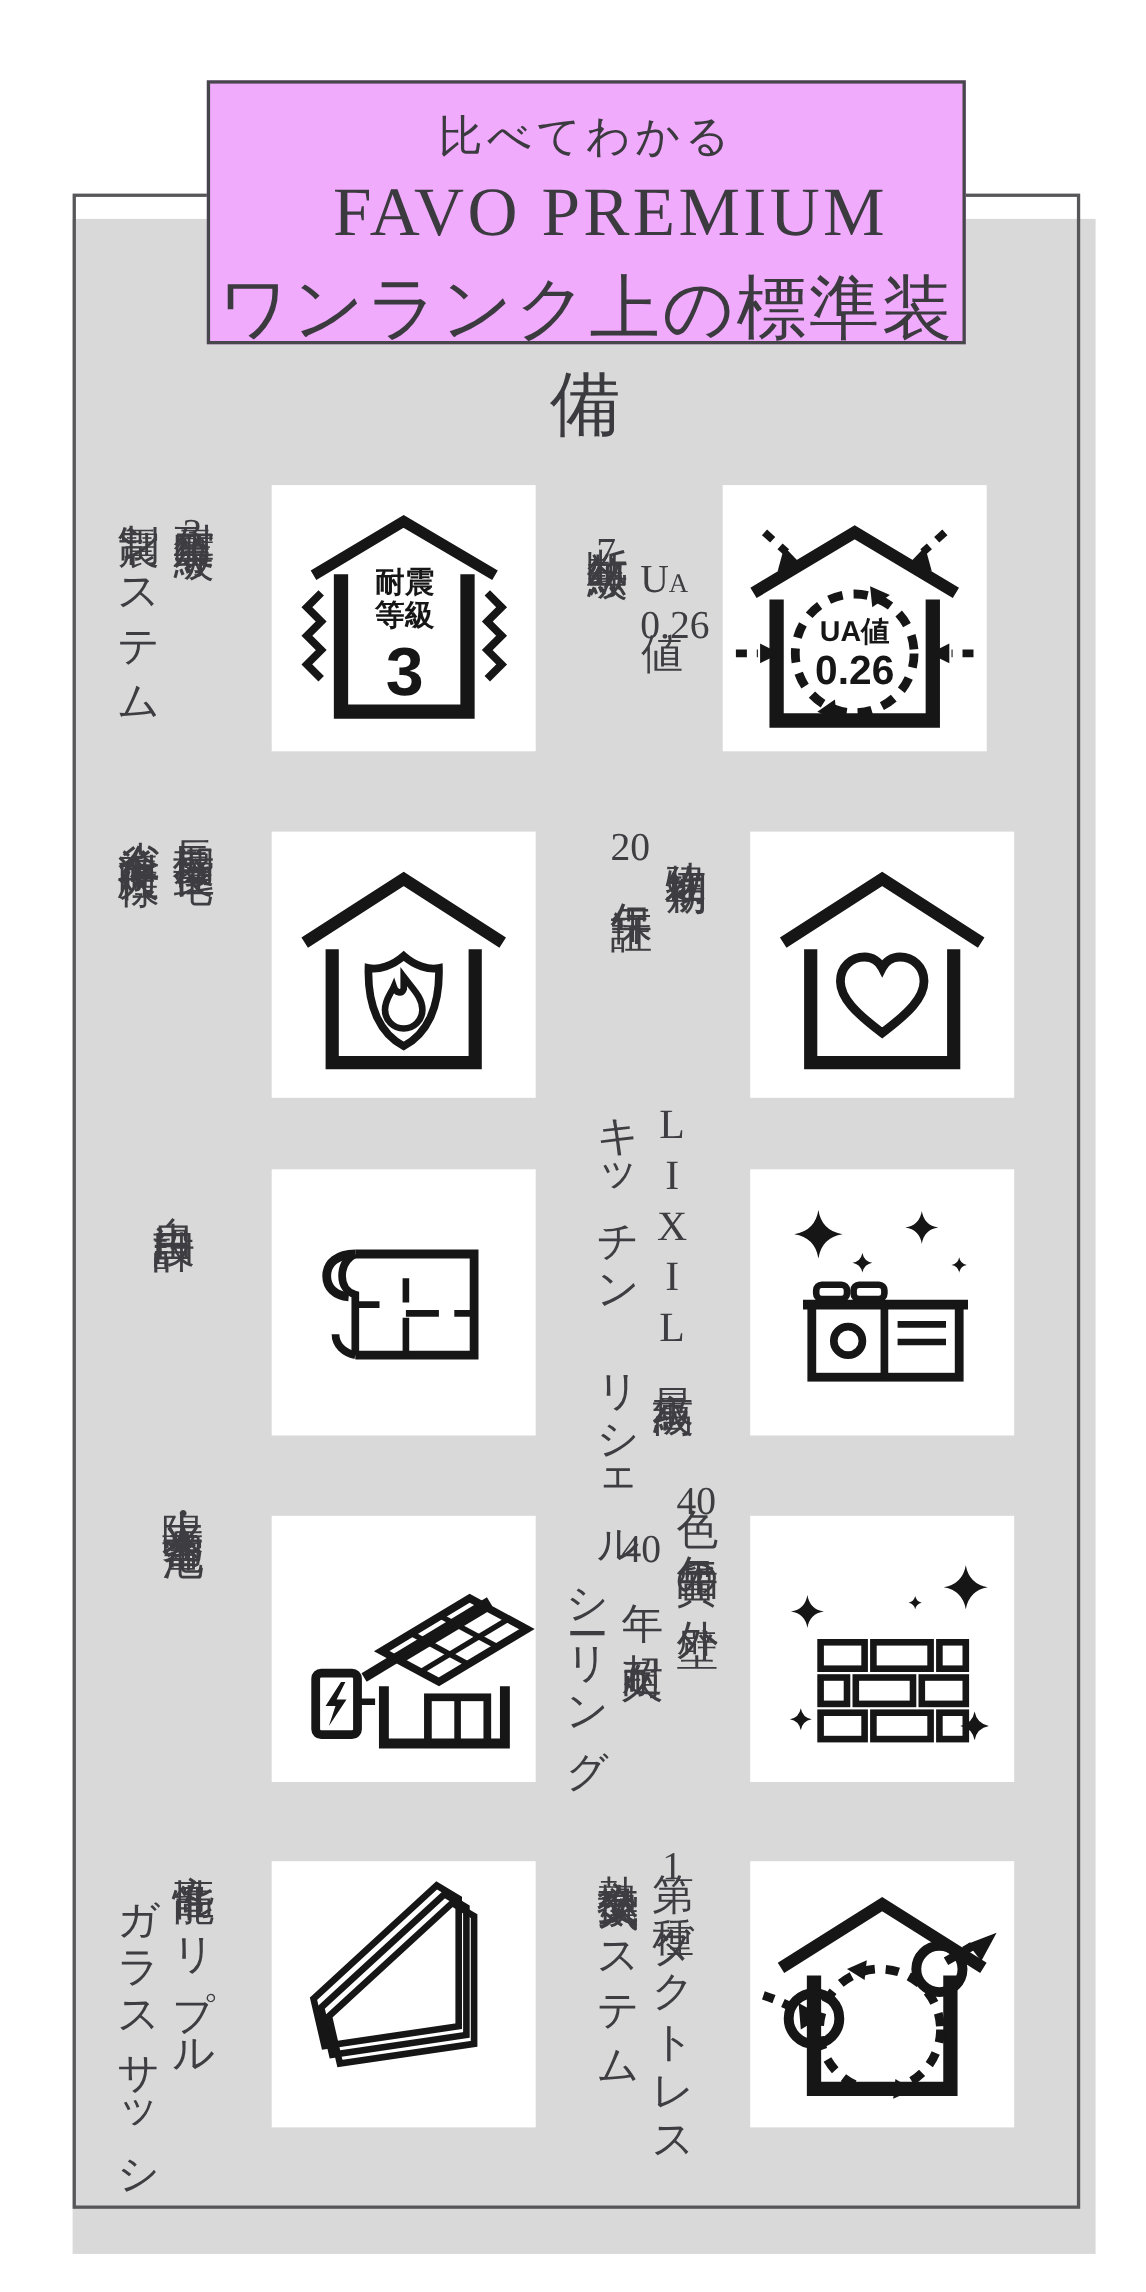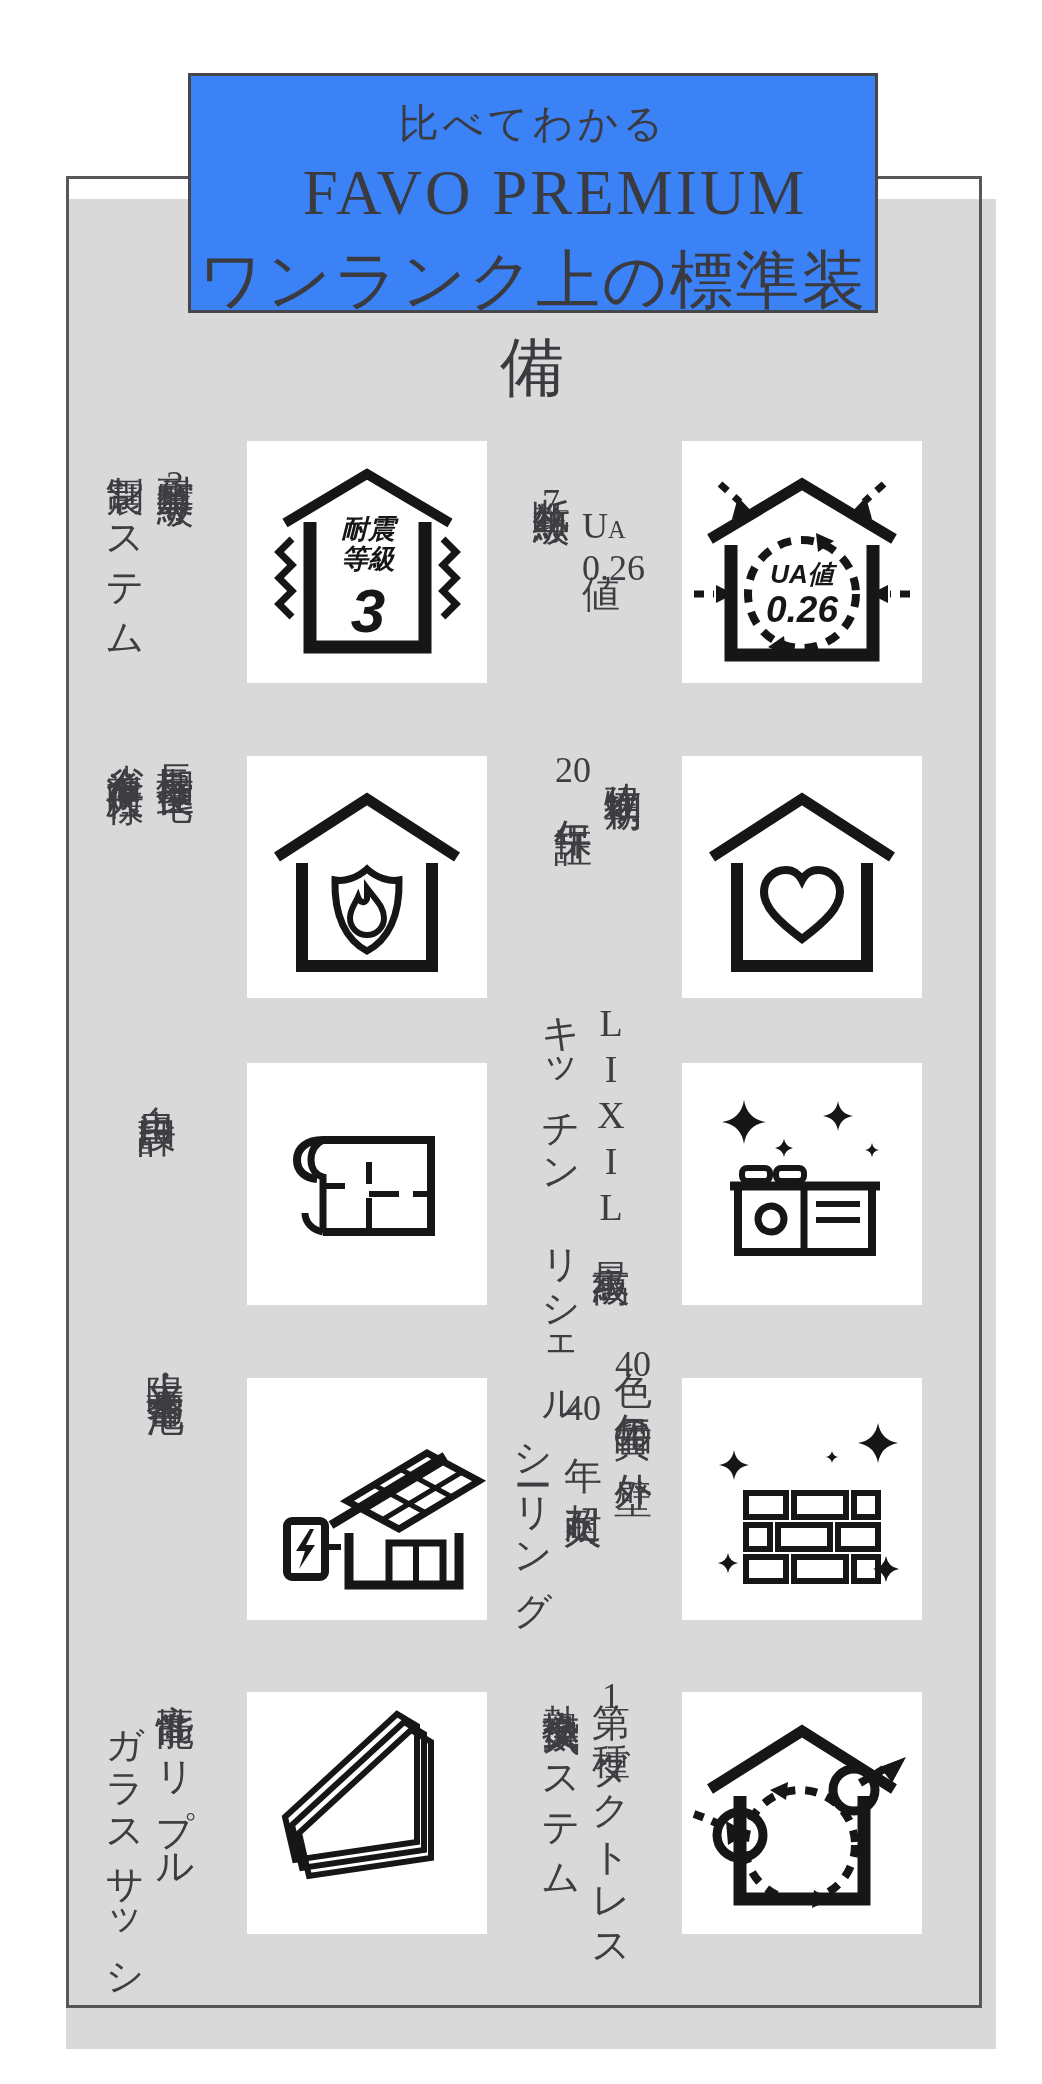--- a/index.html
+++ b/index.html
@@ -1,25 +1,25 @@
 <!DOCTYPE html>
 <html><head>
 <meta charset="utf-8">
 <style>
   html,body{margin:0;padding:0;background:#fff;}
   .page{position:relative;width:1042px;height:2084px;background:#fff;overflow:hidden;
         font-family:"Liberation Serif","DejaVu Serif",serif;}
   .panel-bg{position:absolute;left:66px;top:199px;width:930px;height:1850px;background:#d9d9d9;}
   .frame{position:absolute;left:66px;top:176px;width:910px;height:1826px;border:3px solid #57575a;}
-  .header-box{position:absolute;left:188px;top:73px;width:684px;height:234px;background:#3b82f6;
+  .header-box{position:absolute;left:188px;top:73px;width:684px;height:234px;background:#f0abfc;
               border:3px solid #47474b;text-align:center;color:#3a3a3f;}
   .header-tagline{display:block;margin-top:20px;font-size:40px;letter-spacing:4px;}
   .header-brand{display:block;margin-top:6px;font-size:63px;letter-spacing:3px;margin-left:44px;}
   .header-subtitle{display:block;margin-top:7px;font-size:64px;letter-spacing:2px;}
-  .icon-box{position:absolute;width:240px;height:242px;background:#ffffff;margin:0;font-style:italic;}
+  .icon-box{position:absolute;width:240px;height:242px;background:#ffffff;margin:0;}
   .icon-box svg{position:absolute;left:0;top:0;width:240px;height:242px;}
   .ic{stroke:#161616;fill:none;}
   .fl{fill:#161616;stroke:none;}
   .st{font-family:"Liberation Sans","DejaVu Sans",sans-serif;font-weight:600;fill:#161616;text-anchor:middle;}
   .label{position:absolute;writing-mode:vertical-rl;text-orientation:upright;
          font-size:38px;line-height:50px;letter-spacing:4px;color:#3d3d42;}
   .col{display:block;}
   .num{writing-mode:horizontal-tb;display:inline-block;width:38px;text-align:center;
        letter-spacing:0;line-height:1.05;font-size:36px;white-space:nowrap;}
   .num .sm{font-size:0.68em;}
@@ -56,21 +56,21 @@
       <text class="st" x="121" y="96" font-size="27">耐震</text>
       <text class="st" x="121" y="126" font-size="27">等級</text>
       <text class="st" x="121" y="190" font-size="62">3</text>
     </svg>
   </figure>
 
   <div class="label" id="item-1" style="left:518px;top:468px;width:108px">
       <span class="col col-1"><span class="num"><span>U</span><span class="sm">A</span></span><span>値</span><span class="num">0.26</span></span>
       <span class="col col-2"><span>断熱等級</span><span class="num">7</span></span>
     </div>
-  <figure class="icon-box" style="left:682px;top:441px">
+  <figure class="icon-box" style="left:657px;top:441px">
     <svg viewBox="0 0 240 240">
       <path class="ic" stroke-width="11" d="M28 97 L120 42 L212 97"></path>
       <path class="ic" stroke-width="13" d="M49 103 V213 H191 V103"></path>
       <circle class="ic" stroke-width="8" stroke-dasharray="13 10" cx="120" cy="152" r="54"></circle>
       <path class="fl" d="M134 91 L152 99 L136 110 Z"></path>
       <path class="fl" d="M104 213 L86 205 L102 194 Z"></path>
       <path class="ic" stroke-width="7" stroke-dasharray="10 9" d="M38 42 L58 60"></path>
       <path class="fl" d="M56 55 L74 74 L50 77 Z"></path>
       <path class="ic" stroke-width="7" stroke-dasharray="10 9" d="M202 42 L182 60"></path>
       <path class="fl" d="M184 55 L166 74 L190 77 Z"></path>

